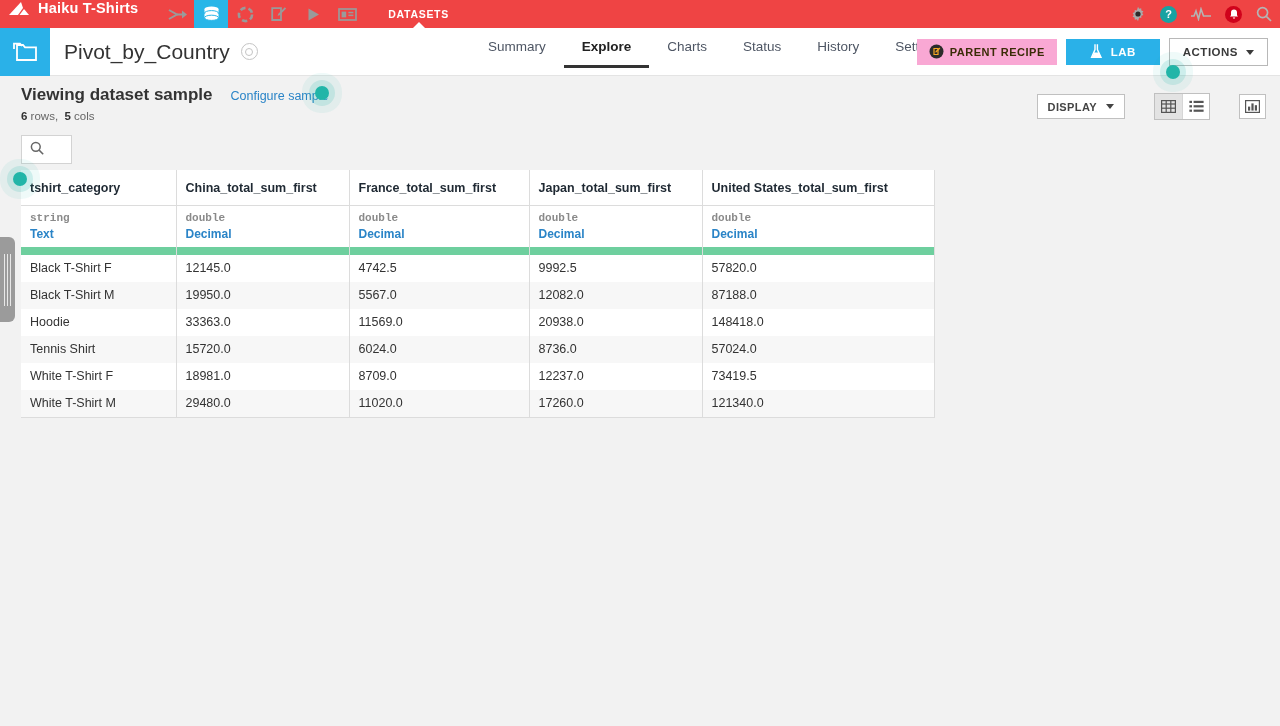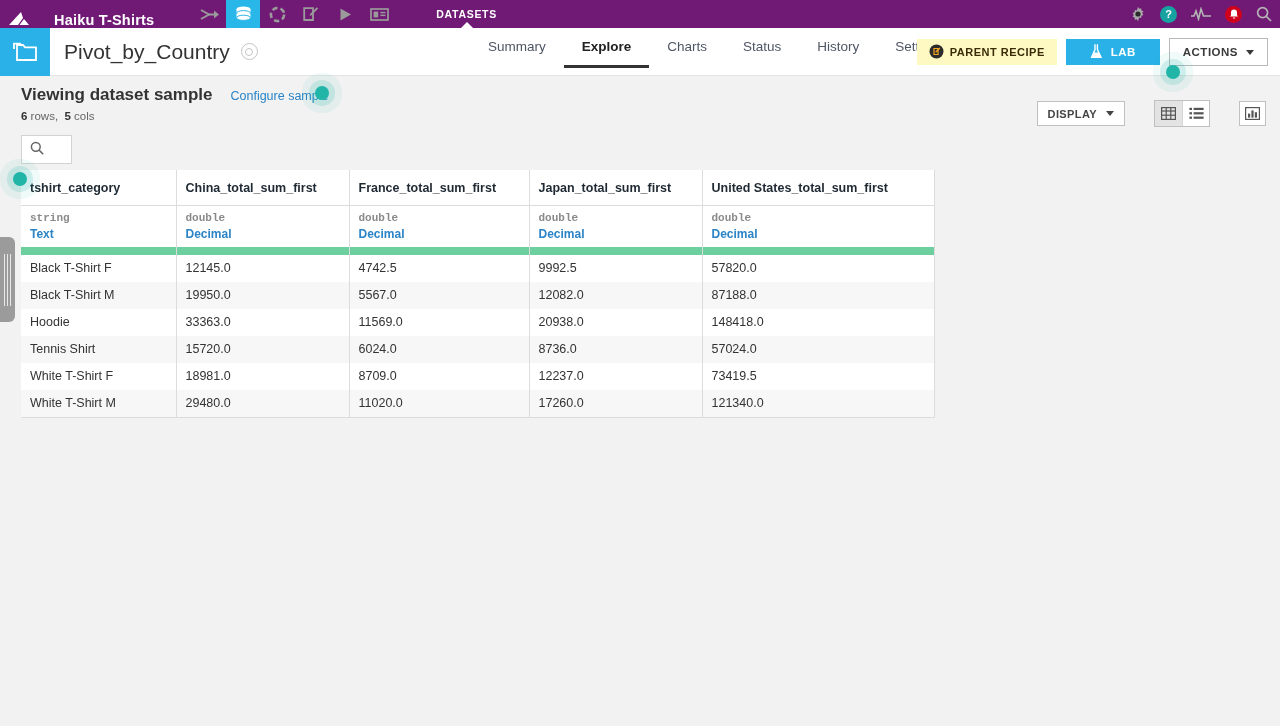--- a/index.html
+++ b/index.html
@@ -5,24 +5,23 @@
   * { box-sizing: border-box; margin: 0; padding: 0; }
   html, body {
     width: 1280px; height: 726px;
     background: #f2f2f2;
     font-family: "Liberation Sans", sans-serif;
     overflow: hidden;
   }
 
   
   .topbar {
-    height: 28px; background: #701a75;
-    display: flex; align-items: flex-end;
+    height: 28px; background: #ef4444;
+    display: flex; align-items: flex-start;
     position: relative;
-    gap: 16px;
   }
   .logo-mark { width: 38px; display: flex; align-items: center; justify-content: center; }
   .project-name {
     color: #fff; font-size: 14.5px; font-weight: bold;
     letter-spacing: .2px; margin-right: 22px; white-space: nowrap;
   }
   .nav-icons { display: flex; align-items: center; height: 28px; }
   .nav-icon {
     width: 34px; height: 28px;
     display: flex; align-items: center; justify-content: center;
@@ -78,21 +77,21 @@
     display: flex; align-items: center; padding: 0 18px;
     font-size: 13.5px; color: #4e5664; white-space: nowrap;
     border-bottom: 3px solid transparent;
   }
   .tab.active { color: #222; font-weight: bold; border-bottom-color: #333; }
   .header-right {
     position: absolute; right: 12px; top: 0; height: 48px;
     display: flex; align-items: center; gap: 9px;
   }
   .btn-parent {
-    background: #fef9c3; color: #3b2c07; height: 26px; padding: 0 12px;
+    background: #f9a8d4; color: #3b2c07; height: 26px; padding: 0 12px;
     display: flex; align-items: center; gap: 6px;
     font-size: 11px; font-weight: bold; letter-spacing: .5px;
   }
   .btn-lab {
     background: #2ab1e8; color: #fff; height: 26px; width: 94px;
     display: flex; align-items: center; justify-content: center; gap: 7px;
     font-size: 11.5px; font-weight: bold; letter-spacing: .5px;
   }
   .btn-actions {
     background: #fff; color: #3a3a3a; height: 28px; padding: 0 13px;
@@ -111,21 +110,21 @@
     padding: 9px 0 0 21px;
   }
   .sample-row1 { display: flex; align-items: baseline; }
   .sample-title { font-size: 17px; font-weight: bold; color: #333; }
   .configure-link {
     font-size: 12.5px; color: #2a84c7; margin-left: 18px; cursor: pointer;
   }
   .sample-row2 { margin-top: 5px; font-size: 11.5px; color: #666; }
   .sample-row2 b { color: #333; }
   .display-group {
-    position: absolute; right: 14px; top: 24px;
+    position: absolute; right: 14px; top: 17px;
     display: flex; align-items: center; gap: 29px;
   }
   .btn-display {
     background: #fff; border: 1px solid #c0c0c0; height: 25px; padding: 0 10px;
     display: flex; align-items: center; gap: 9px;
     font-size: 11px; font-weight: bold; color: #444; letter-spacing: .4px;
   }
   .viewgroup { display: flex; border: 1px solid #c0c0c0; background: #fff; }
   .vbtn {
     width: 27px; height: 25px; display: flex; align-items: center; justify-content: center;

